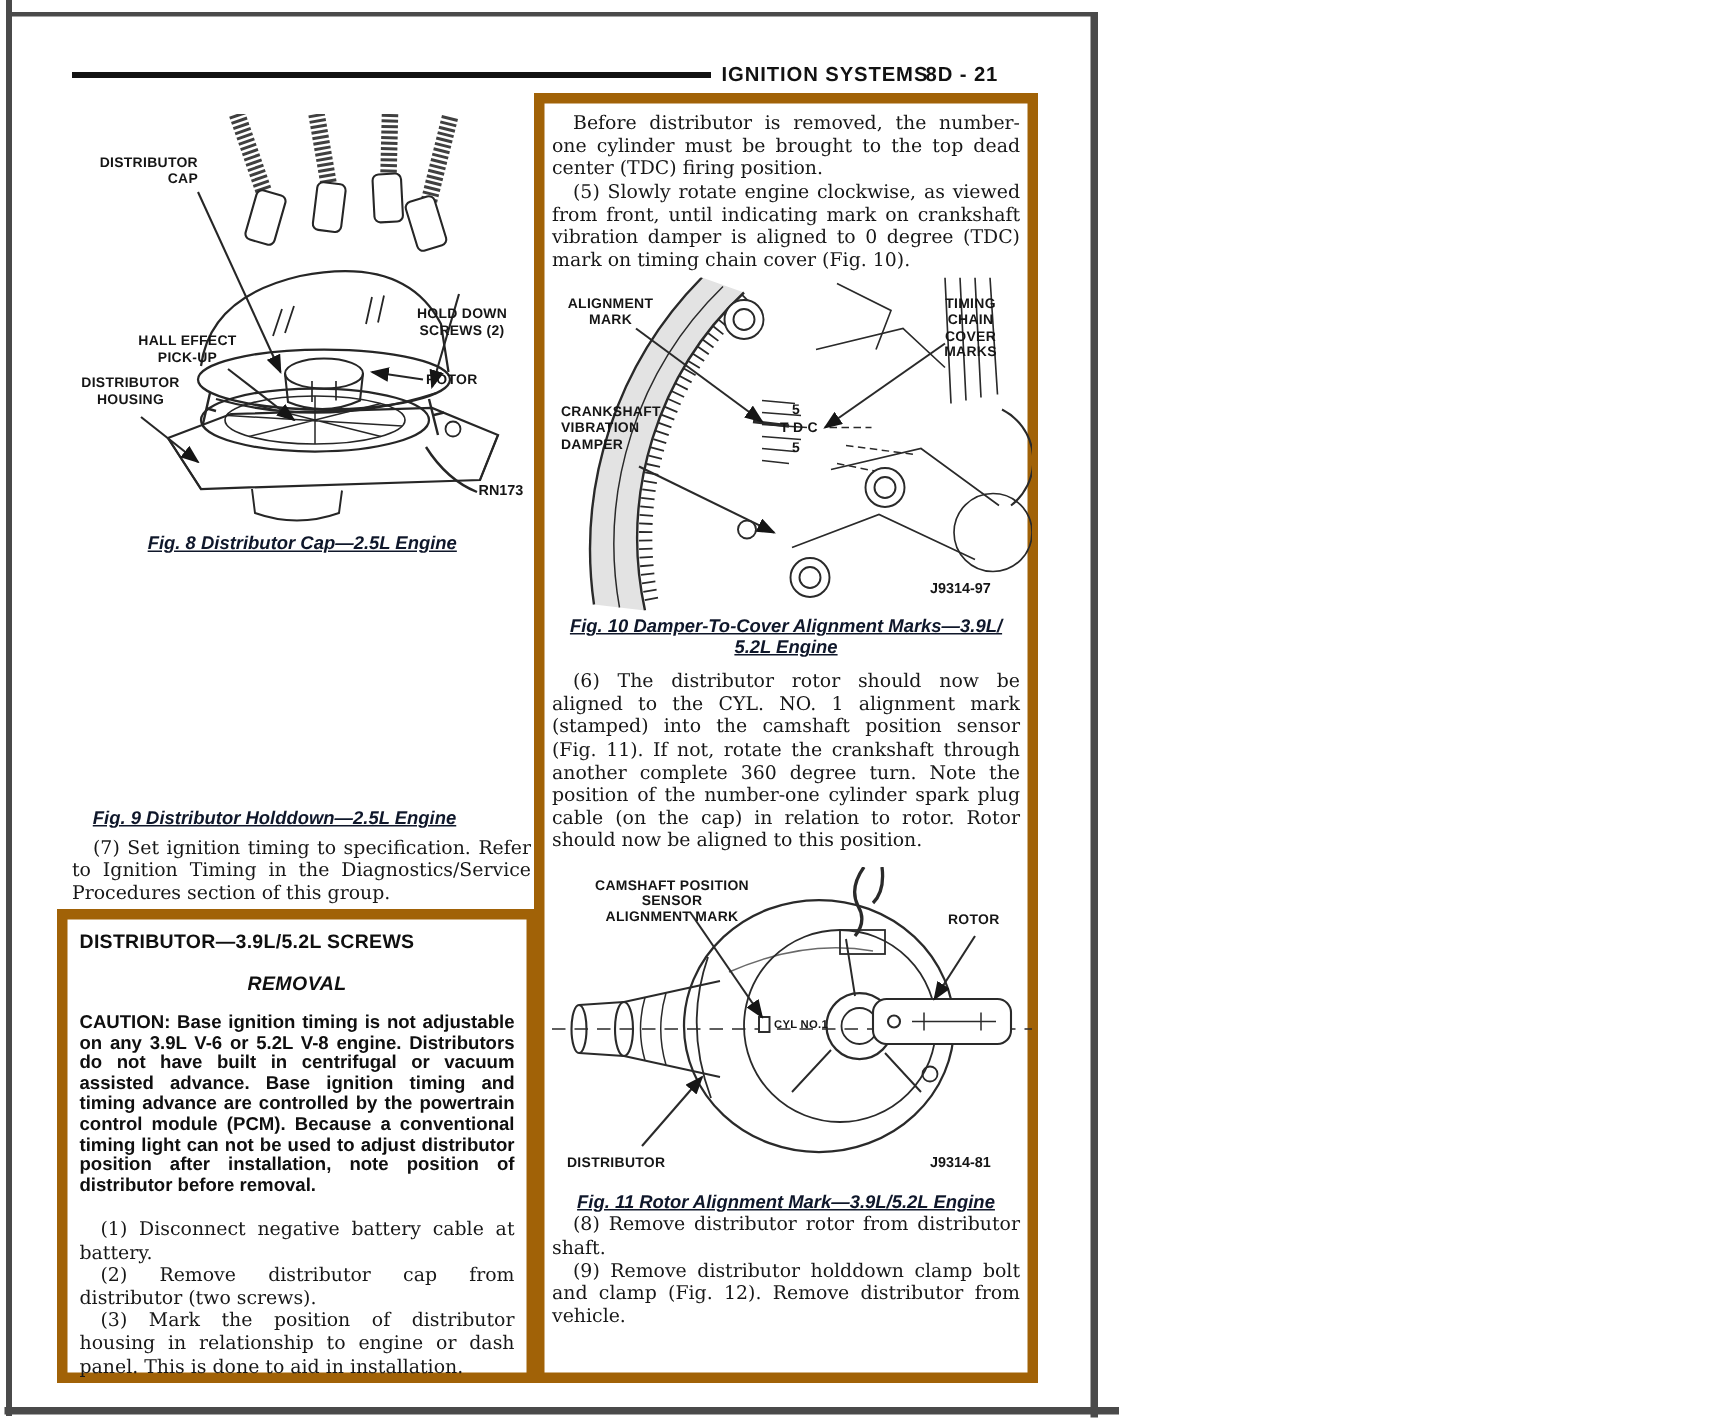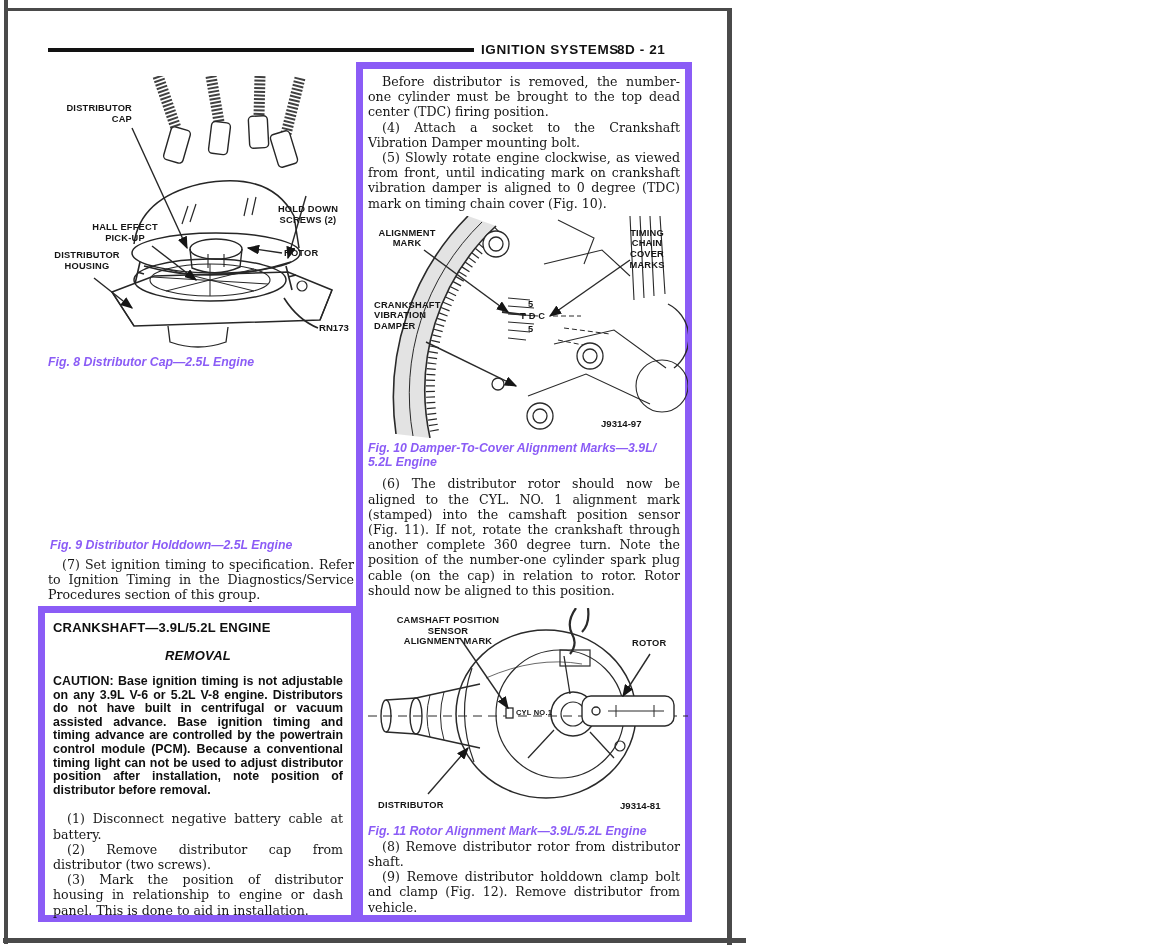--- a/index.html
+++ b/index.html
@@ -13,29 +13,29 @@
   
   .hrule{background:#121212;}
   .htitle{font:bold 13.5px/16px "Liberation Sans",sans-serif;letter-spacing:.6px;color:#121212;}
   
   .serif{font:12.6px/15.2px "DejaVu Serif",serif;text-align:justify;color:#171717;}
   .para{text-indent:14px;}
   
   .bsans{font:bold 12.4px/13.6px "Liberation Sans",sans-serif;text-align:justify;color:#0f0f0f;}
   .heading{font:bold 13px/15px "Liberation Sans",sans-serif;letter-spacing:.2px;color:#0f0f0f;}
   .subheading{font:bold italic 13px/15px "Liberation Sans",sans-serif;letter-spacing:.3px;color:#0f0f0f;}
-  .caption{font:bold italic 12.3px/13.8px "Liberation Sans",sans-serif;color:#8b5cf6;white-space:pre-line;}
+  .caption{font:bold italic 12.3px/13.8px "Liberation Sans",sans-serif;text-align:center;color:#0f172a;white-space:pre-line;text-decoration:underline;}
   
   .dlabel{font:bold 9.3px/10.6px "Liberation Sans",sans-serif;letter-spacing:.2px;color:#151515;white-space:pre-line;text-align:center;position:absolute;}
   .dlabel.left{text-align:left;}
   .dlabel.right{text-align:right;}
   .ref{font:bold 9.6px/11px "Liberation Sans",sans-serif;color:#151515;position:absolute;}
   .tiny{font:bold 7.5px/8px "Liberation Sans",sans-serif;}
   
-  .ybox{border:7px solid #8b5cf6;background:#ffffff;box-sizing:border-box;}
+  .ybox{border:7px solid #a16207;background:#ffffff;box-sizing:border-box;}
   .fig{position:relative;}
   svg{position:absolute;left:0;top:0;}
   .flow > *{position:relative;}
 </style>
 </head>
 <body>
 
 <div class="abs" style="left:0;top:0;width:928px;height:948px;">
 
   <div class="abs frame" style="left:4px;top:0;width:4px;height:944px;"></div>
@@ -157,37 +157,36 @@
           <circle cx="208" cy="140" r="6"></circle>
         </g>
 
         <circle cx="168" cy="121" r="4" stroke-width="1.3"></circle>
         <path d="M110,140 L163,123" stroke-width="1.3" marker-end="url(#ah)"></path>
       </g>
     </svg>
     <div class="dlabel left" style="left:7px;top:135px;">HOLD DOWN SCREW</div>
     <div class="ref" style="left:265px;top:136px;">RN165</div>
   </div>
-  <div class="abs caption" style="left:50px;top:539px;width:308px;">Fig. 9 Distributor Holddown—2.5L Engine</div>
+  <div class="abs caption" style="left:29px;top:539px;width:308px;">Fig. 9 Distributor Holddown—2.5L Engine</div>
 
   <div class="abs serif para" style="left:48px;top:557px;width:306px;">(7) Set ignition timing to specification. Refer to Ignition Timing in the Diagnostics/Service Procedures section of this group.</div>
 
   <div class="abs ybox" style="left:38px;top:606px;width:320px;height:316px;padding:5px 8px;">
-    <div class="heading" style="margin-top:2px;">CRANKSHAFT—3.9L/5.2L ENGINE</div>
+    <div class="heading" style="margin-top:2px;">DISTRIBUTOR—3.9L/5.2L SCREWS</div>
     <div class="subheading" style="margin-top:13px;text-align:center;">REMOVAL</div>
     <div class="bsans" style="margin-top:12px;">CAUTION: Base ignition timing is not adjustable on any 3.9L V-6 or 5.2L V-8 engine. Distributors do not have built in centrifugal or vacuum assisted advance. Base ignition timing and timing advance are controlled by the powertrain control module (PCM). Because a conventional timing light can not be used to adjust distributor position after installation, note position of distributor before removal.</div>
     <div class="serif para" style="margin-top:14px;">(1) Disconnect negative battery cable at battery.</div>
     <div class="serif para">(2) Remove distributor cap from distributor (two screws).</div>
     <div class="serif para">(3) Mark the position of distributor housing in relationship to engine or dash panel. This is done to aid in installation.</div>
   </div>
 
   <div class="abs ybox flow" style="left:356px;top:62px;width:336px;height:860px;padding:3px 5px;">
 
     <div class="serif para" style="margin-top:2px;">Before distributor is removed, the number-one cylinder must be brought to the top dead center (TDC) firing position.</div>
-    <div class="serif para">(4) Attach a socket to the Crankshaft Vibration Damper mounting bolt.</div>
     <div class="serif para">(5) Slowly rotate engine clockwise, as viewed from front, until indicating mark on crankshaft vibration damper is aligned to 0 degree (TDC) mark on timing chain cover (Fig. 10).</div>
 
     <div class="fig" style="width:320px;height:222px;margin-top:5px;">
       <svg width="320" height="222" viewBox="0 0 320 222">
         <g stroke="#2a2a2a" fill="none">
 
           <path d="M100,0 A258,258 0 0,0 28,218 L62,222 A225,225 0 0,1 128,10 Z" fill="#d9d9d9" opacity="0.75" stroke="none"></path>
           <path d="M100,0 A258,258 0 0,0 28,218" stroke-width="1.6"></path>
           <path d="M128,10 A225,225 0 0,0 62,222" stroke-width="1.6"></path>
           <path d="M114,6 A240,240 0 0,0 45,220" stroke-width="1"></path>
@@ -232,21 +231,21 @@
       <div class="dlabel" style="left:256px;top:12px;width:46px;">TIMING
 CHAIN
 COVER
 MARKS</div>
       <div class="dlabel left" style="left:6px;top:84px;width:70px;">CRANKSHAFT
 VIBRATION
 DAMPER</div>
       <div class="dlabel left" style="left:160px;top:83px;">5</div>
       <div class="dlabel left" style="left:152px;top:95px;">T D C</div>
       <div class="dlabel left" style="left:160px;top:108px;">5</div>
-      <div class="ref" style="left:233px;top:202px;">J9314-97</div>
+      <div class="ref" style="left:252px;top:202px;">J9314-97</div>
     </div>
     <div class="caption" style="margin-top:4px;">Fig. 10 Damper-To-Cover Alignment Marks—3.9L/
 5.2L Engine</div>
 
     <div class="serif para" style="margin-top:7px;">(6) The distributor rotor should now be aligned to the CYL. NO. 1 alignment mark (stamped) into the camshaft position sensor (Fig. 11). If not, rotate the crankshaft through another complete 360 degree turn. Note the position of the number-one cylinder spark plug cable (on the cap) in relation to rotor. Rotor should now be aligned to this position.</div>
 
     <div class="fig" style="width:320px;height:214px;margin-top:10px;">
       <svg width="320" height="214" viewBox="0 0 320 214">
         <g stroke="#2a2a2a" fill="none">
 

